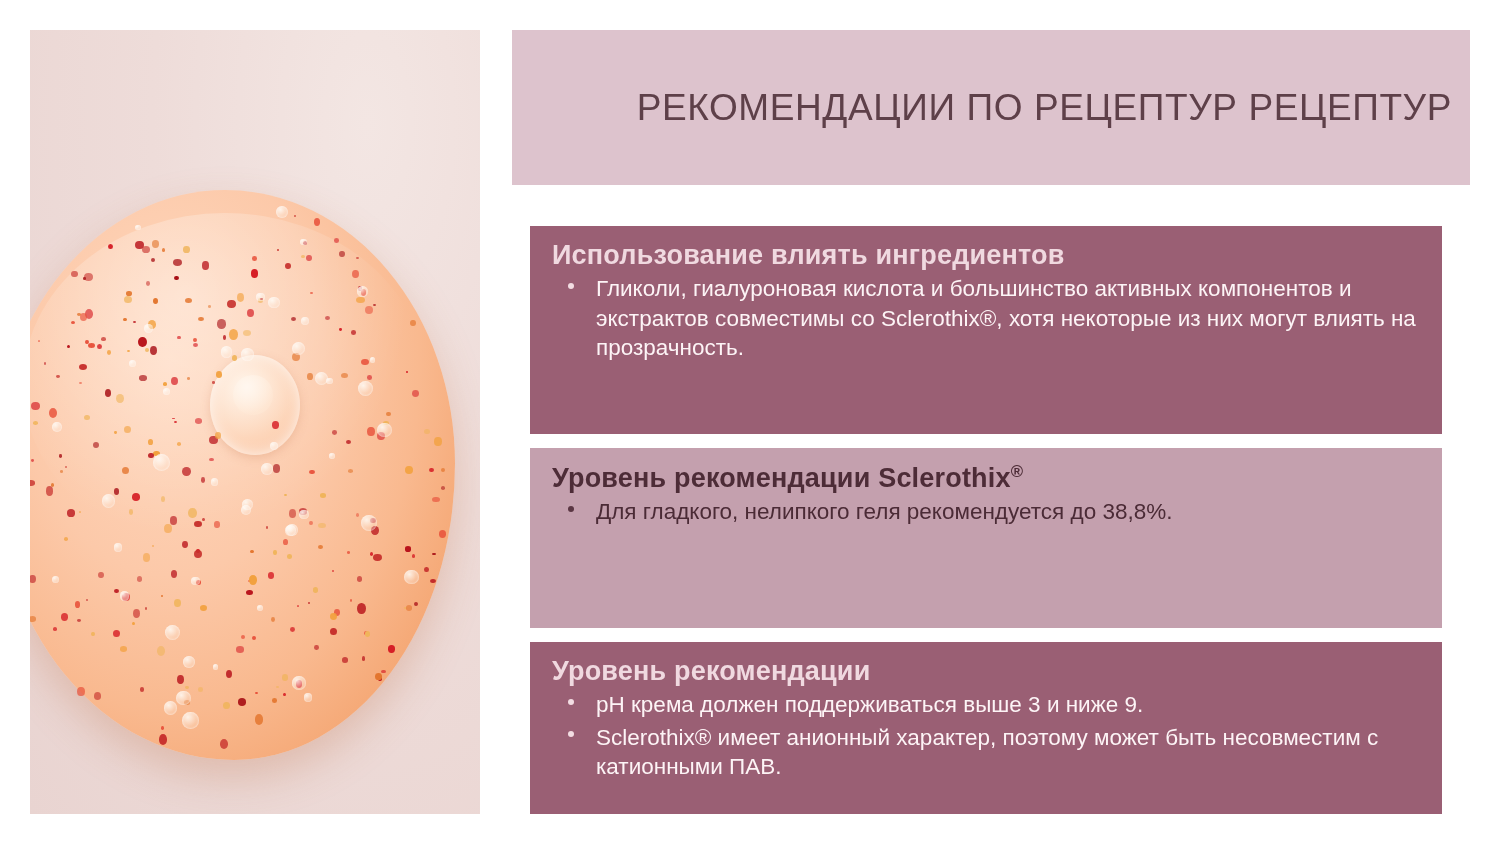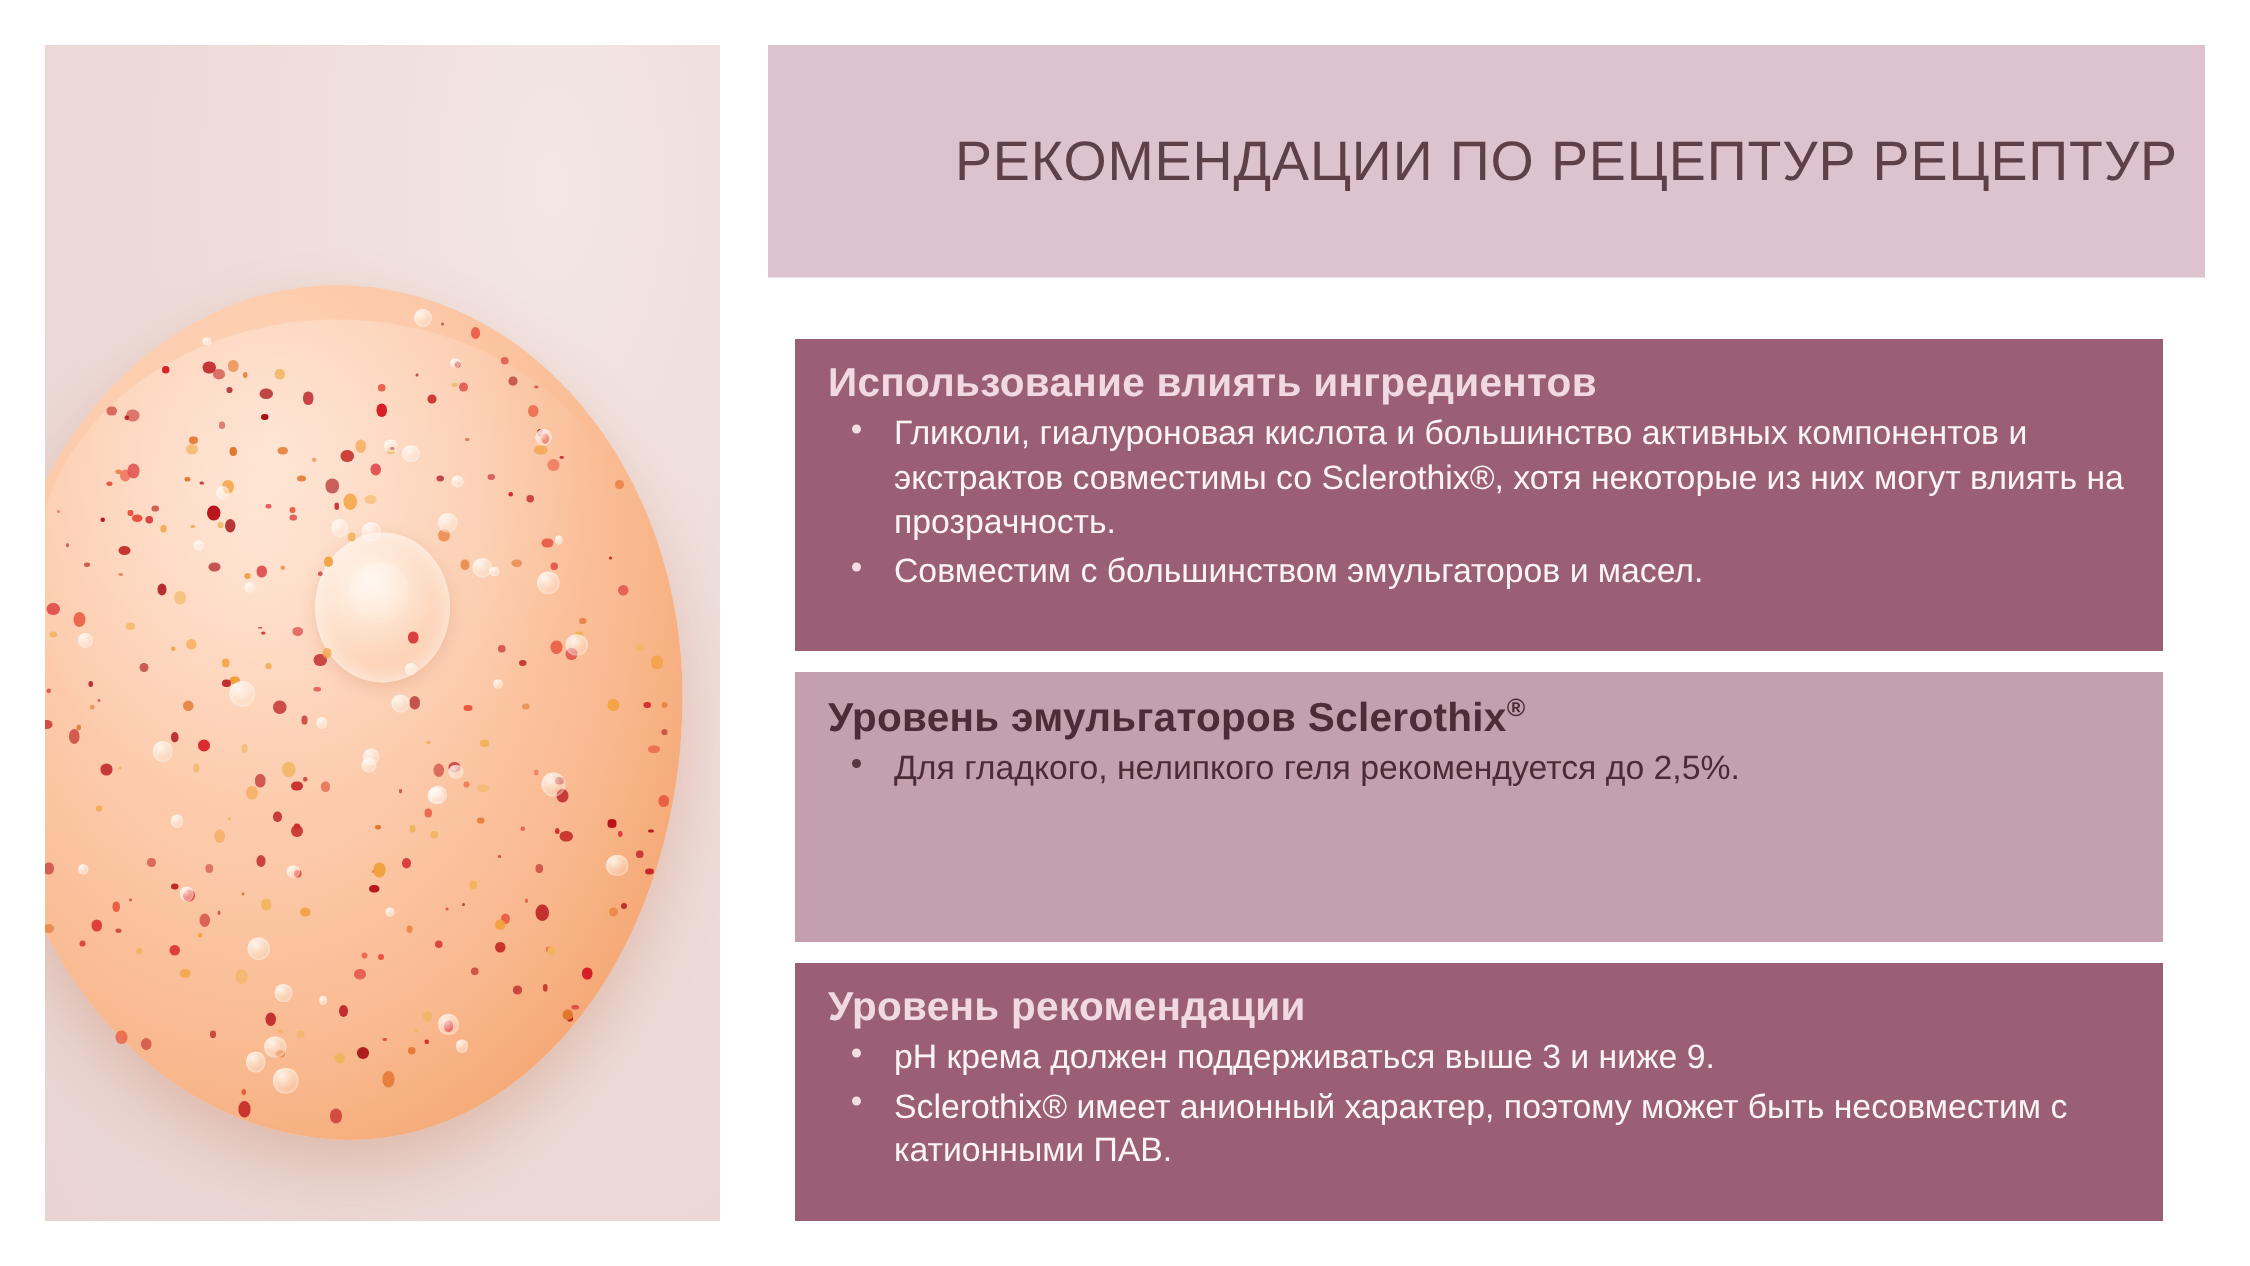--- a/index.html
+++ b/index.html
@@ -479,33 +479,29 @@
       <div class="title-text">РЕКОМЕНДАЦИИ ПО РЕЦЕПТУР РЕЦЕПТУР</div>
     </div>
 
     <div class="block dark" id="block1">
       <h2>Использование влиять ингредиентов</h2>
       <ul class="bullets">
         <li>
           <span class="dot"></span>
           <span class="justify">Гликоли, гиалуроновая кислота и большинство активных компонентов и экстрактов совместимы со Sclerothix®, хотя некоторые из них могут влиять на прозрачность.</span>
         </li>
-        <li>
-          <span class="dot"></span>
-          <span>Совместим с большинством эмульгаторов и масел.</span>
-        </li>
       </ul>
     </div>
 
     <div class="block light" id="block2">
-      <h2><span>Уровень эмульгаторов Sclerothix</span><span class="sup">®</span></h2>
+      <h2><span>Уровень рекомендации Sclerothix</span><span class="sup">®</span></h2>
       <ul class="bullets">
         <li>
           <span class="dot"></span>
-          <span>Для гладкого, нелипкого геля рекомендуется до 2,5%.</span>
+          <span>Для гладкого, нелипкого геля рекомендуется до 38,8%.</span>
         </li>
       </ul>
     </div>
 
     <div class="block dark" id="block3">
       <h2>Уровень рекомендации</h2>
       <ul class="bullets">
         <li>
           <span class="dot"></span>
           <span>pH крема должен поддерживаться выше 3 и ниже 9.</span>

